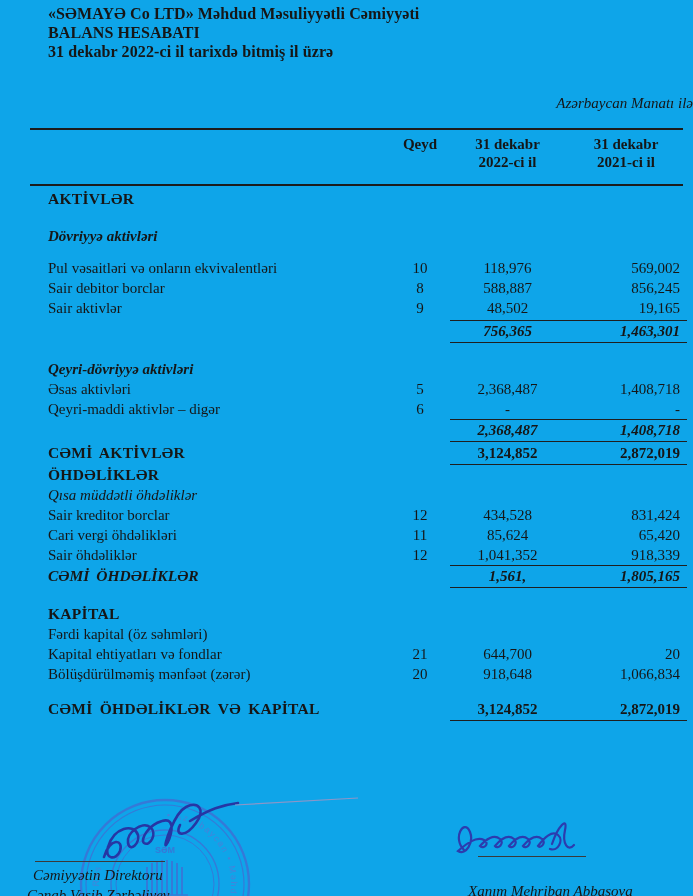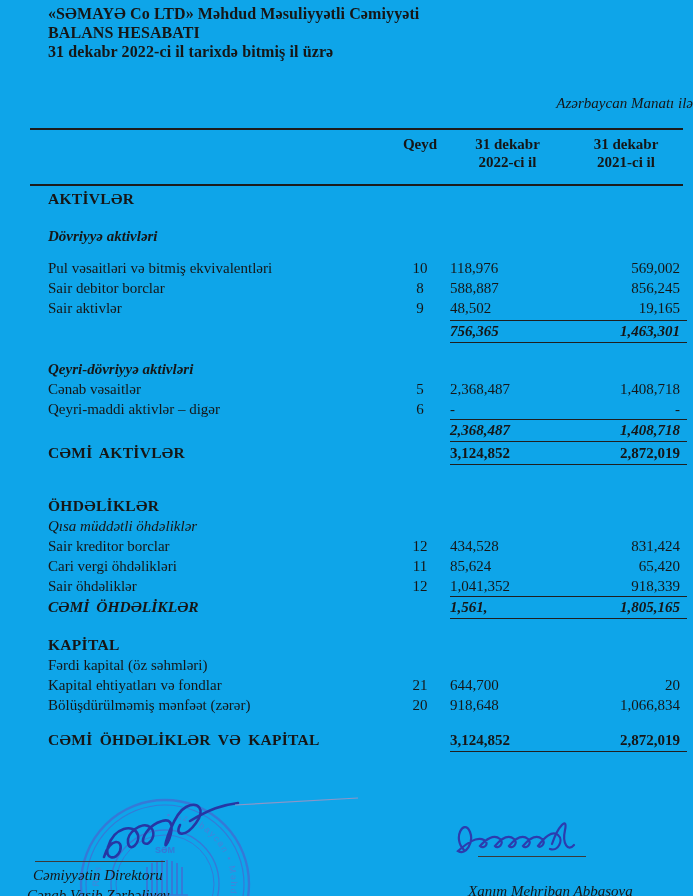--- a/index.html
+++ b/index.html
@@ -18,36 +18,36 @@
   .thead { display:flex; margin-left:48px; width:639px; font-weight:bold; font-size:15px; line-height:18px; padding-top:5px; }
   .thead .c-label { width:342px; }
   .thead .c-note { width:60px; text-align:center; }
   .thead .c-v1 { width:115px; text-align:center; padding:0; }
   .thead .c-v2 { width:122px; text-align:center; padding:0; }
   
   .trow { display:flex; margin-left:48px; width:639px; font-size:15px; line-height:20px; }
   .c-label { width:342px; white-space:nowrap; }
   .c-note { width:60px; text-align:center; }
   .nums { display:flex; width:237px; }
-  .c-v1 { width:115px; text-align:left; box-sizing:border-box; }
+  .c-v1 { width:115px; text-align:center; box-sizing:border-box; }
   .c-v2 { width:122px; text-align:right; padding-right:7px; box-sizing:border-box; }
   .t-section .c-label { font-weight:bold; font-size:15.5px; letter-spacing:.3px; }
   .t-subsection-bi .c-label { font-weight:bold; font-style:italic; }
   .t-subsection-i .c-label { font-style:italic; }
   .t-subtotal .nums { border-top:1.5px solid #1f1f1f; border-bottom:1.5px solid #1f1f1f; font-weight:bold; font-style:italic; line-height:21px; }
   .t-total .nums { border-bottom:1.5px solid #1f1f1f; font-weight:bold; line-height:22px; }
   .t-total .c-label { font-weight:bold; font-size:15.5px; letter-spacing:.3px; line-height:22px; word-spacing:3px; }
   .t-total-ti .c-label { font-weight:bold; font-style:italic; font-size:15.5px; line-height:21px; word-spacing:3px; }
   .t-total-ti .nums { border-top:1.5px solid #1f1f1f; border-bottom:1.5px solid #1f1f1f; font-weight:bold; font-style:italic; line-height:21px; }
   #row-0 { margin-top:3px; }
   #row-1 { margin-top:17px; }
   #row-2 { margin-top:12px; }
   #row-5 { margin-top:2px; }
   #row-6 { margin-top:16px; }
-  #row-11 { margin-top:31px; }
+  #row-11 { }
   #row-17 { margin-top:16px; }
   #row-21 { margin-top:14px; }
   
   .abs { position:absolute; }
   .sig-line { border-top:1.5px solid #3a3a3a; height:0; }
   .sig-text { font-style:italic; font-size:15px; line-height:18px; white-space:nowrap; }
   .stamp-svg, .sig-svg { pointer-events:none; }
 </style>
 </head>
 <body>
@@ -90,21 +90,21 @@
       </div>
       <div class="trow t-subsection-bi" id="row-1">
         <div class="c-label">Dövriyyə aktivləri</div>
         <div class="c-note"></div>
         <div class="nums">
           <div class="c-v1"></div>
           <div class="c-v2"></div>
         </div>
       </div>
       <div class="trow t-item" id="row-2">
-        <div class="c-label">Pul vəsaitləri və bitmiş ekvivalentləri</div>
+        <div class="c-label">Pul vəsaitləri və onların ekvivalentləri</div>
         <div class="c-note">10</div>
         <div class="nums">
           <div class="c-v1">118,976</div>
           <div class="c-v2">569,002</div>
         </div>
       </div>
       <div class="trow t-item" id="row-3">
         <div class="c-label">Sair debitor borclar</div>
         <div class="c-note">8</div>
         <div class="nums">
@@ -130,21 +130,21 @@
       </div>
       <div class="trow t-subsection-bi" id="row-6">
         <div class="c-label">Qeyri-dövriyyə  aktivləri</div>
         <div class="c-note"></div>
         <div class="nums">
           <div class="c-v1"></div>
           <div class="c-v2"></div>
         </div>
       </div>
       <div class="trow t-item" id="row-7">
-        <div class="c-label">Cənab vəsaitlər</div>
+        <div class="c-label">Əsas aktivləri</div>
         <div class="c-note">5</div>
         <div class="nums">
           <div class="c-v1">2,368,487</div>
           <div class="c-v2">1,408,718</div>
         </div>
       </div>
       <div class="trow t-item" id="row-8">
         <div class="c-label">Qeyri-maddi aktivlər – digər</div>
         <div class="c-note">6</div>
         <div class="nums">

